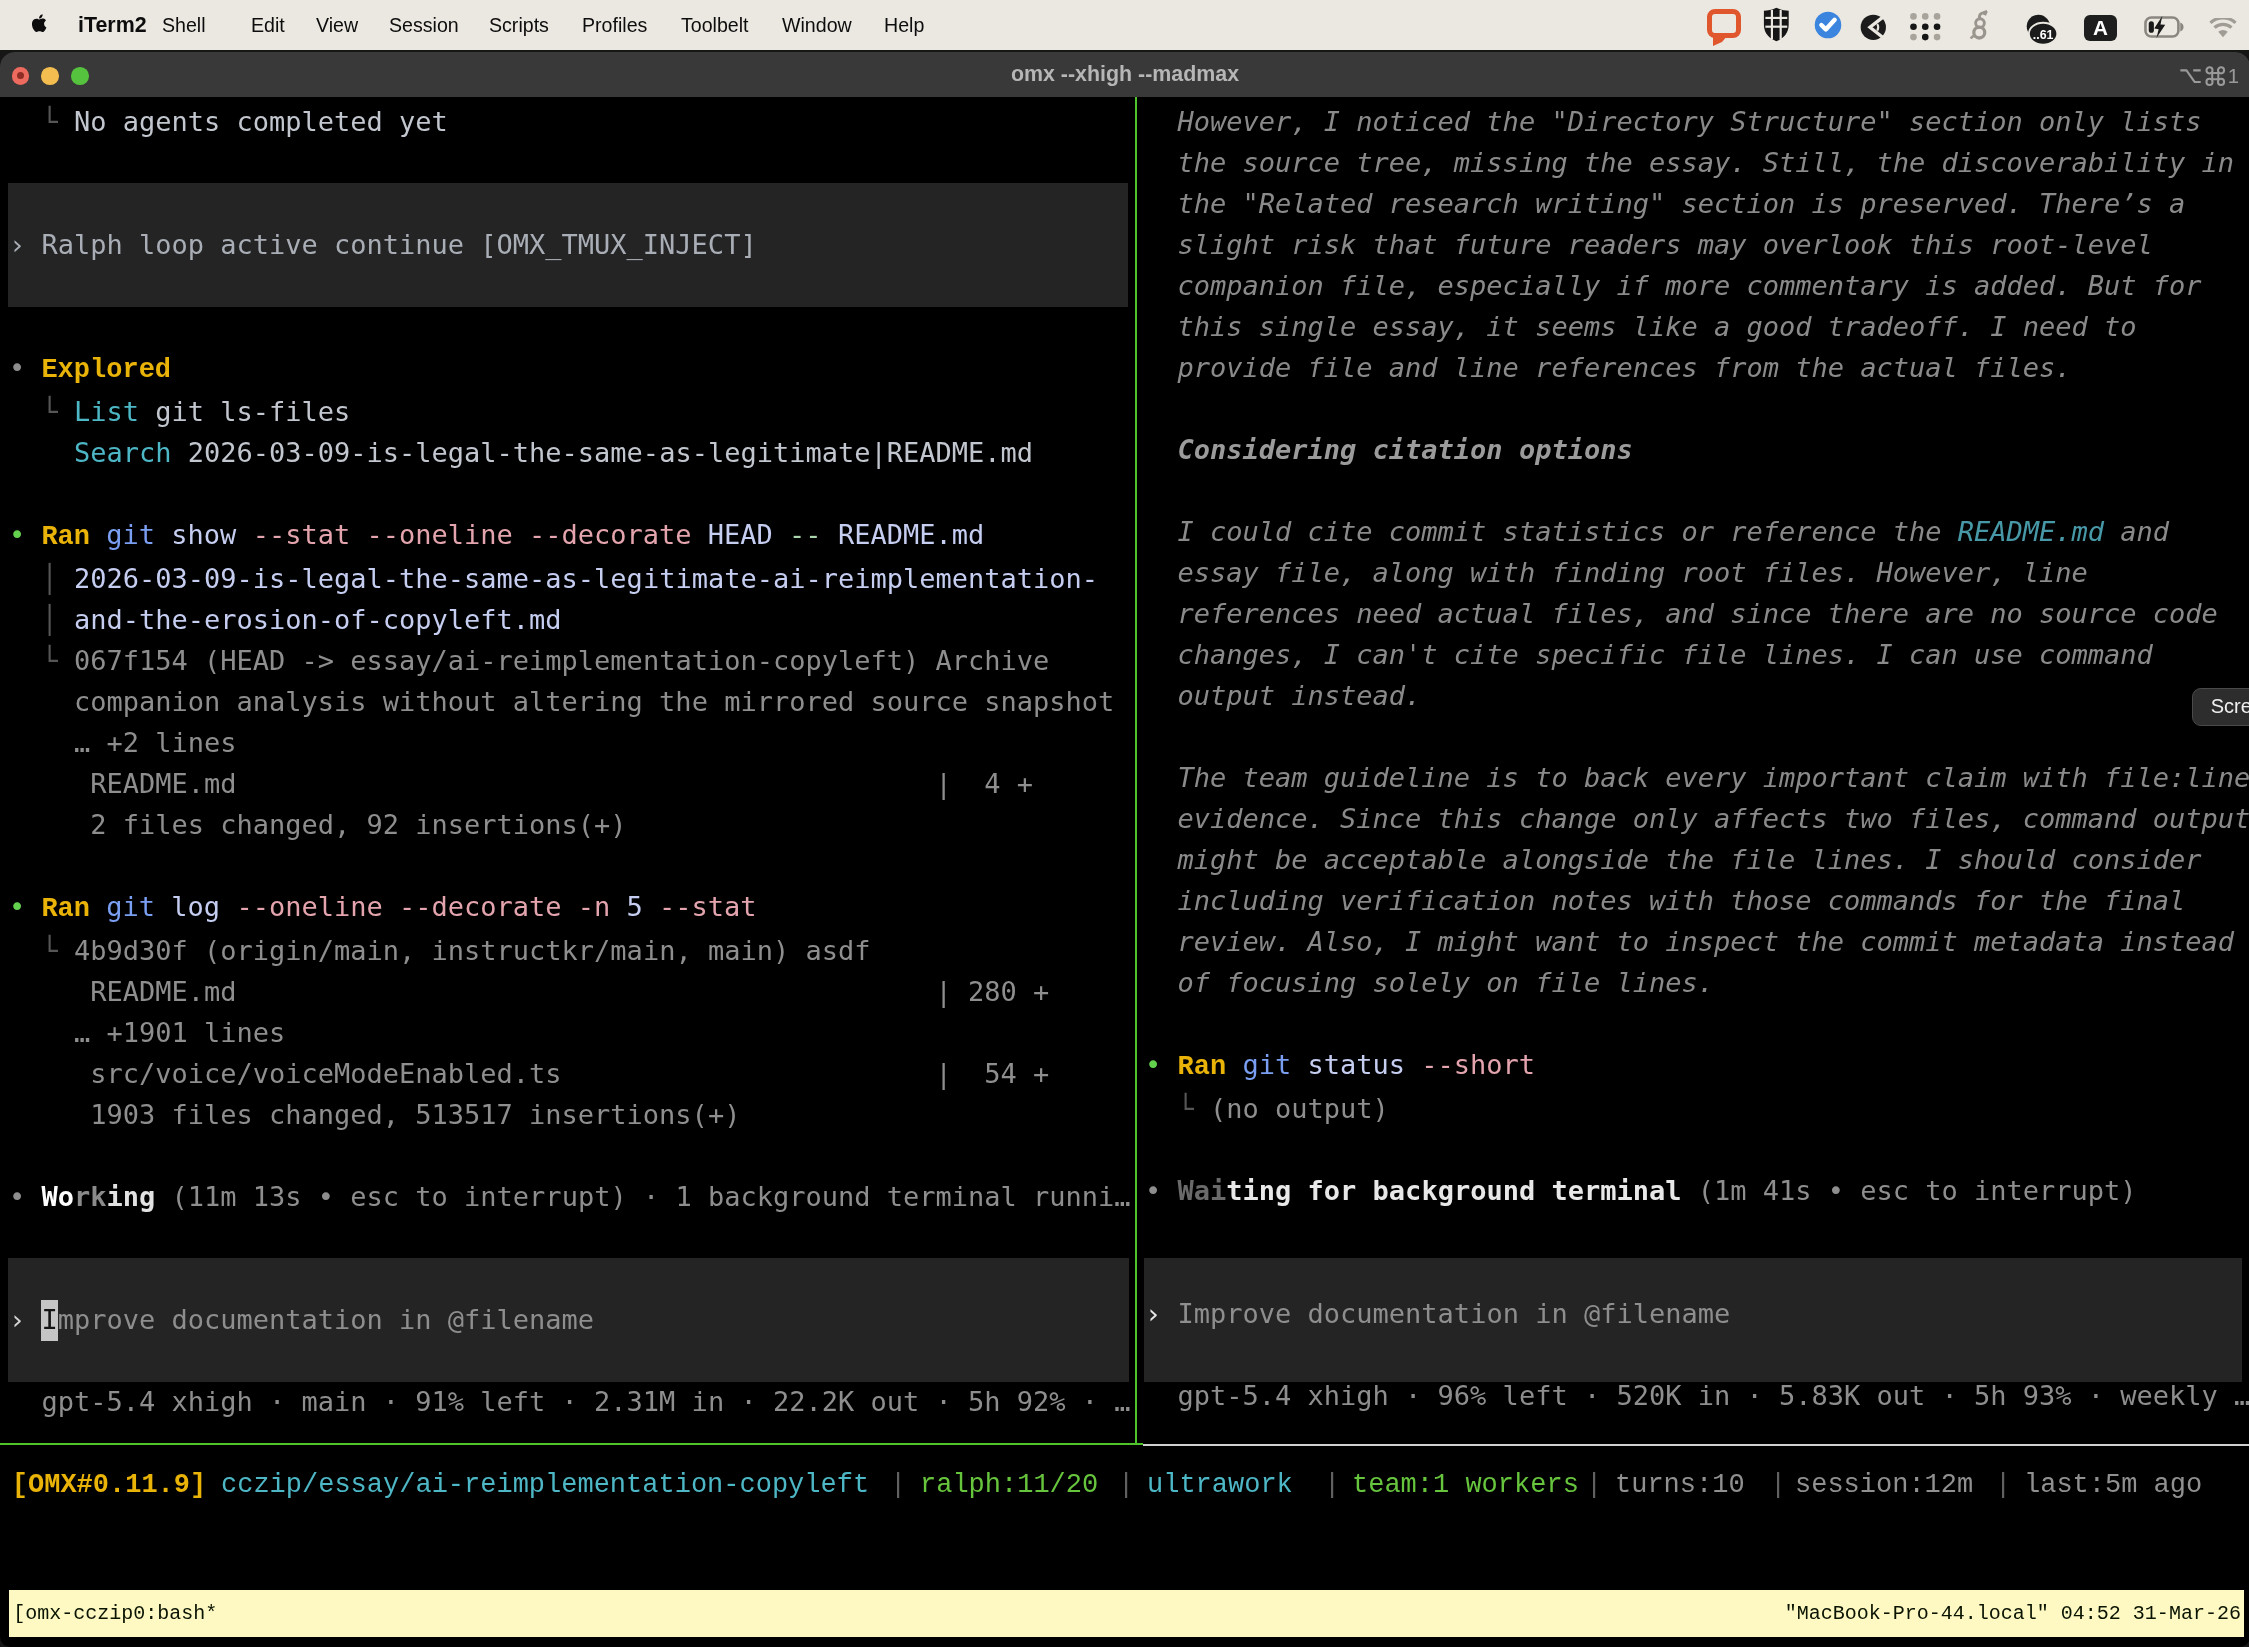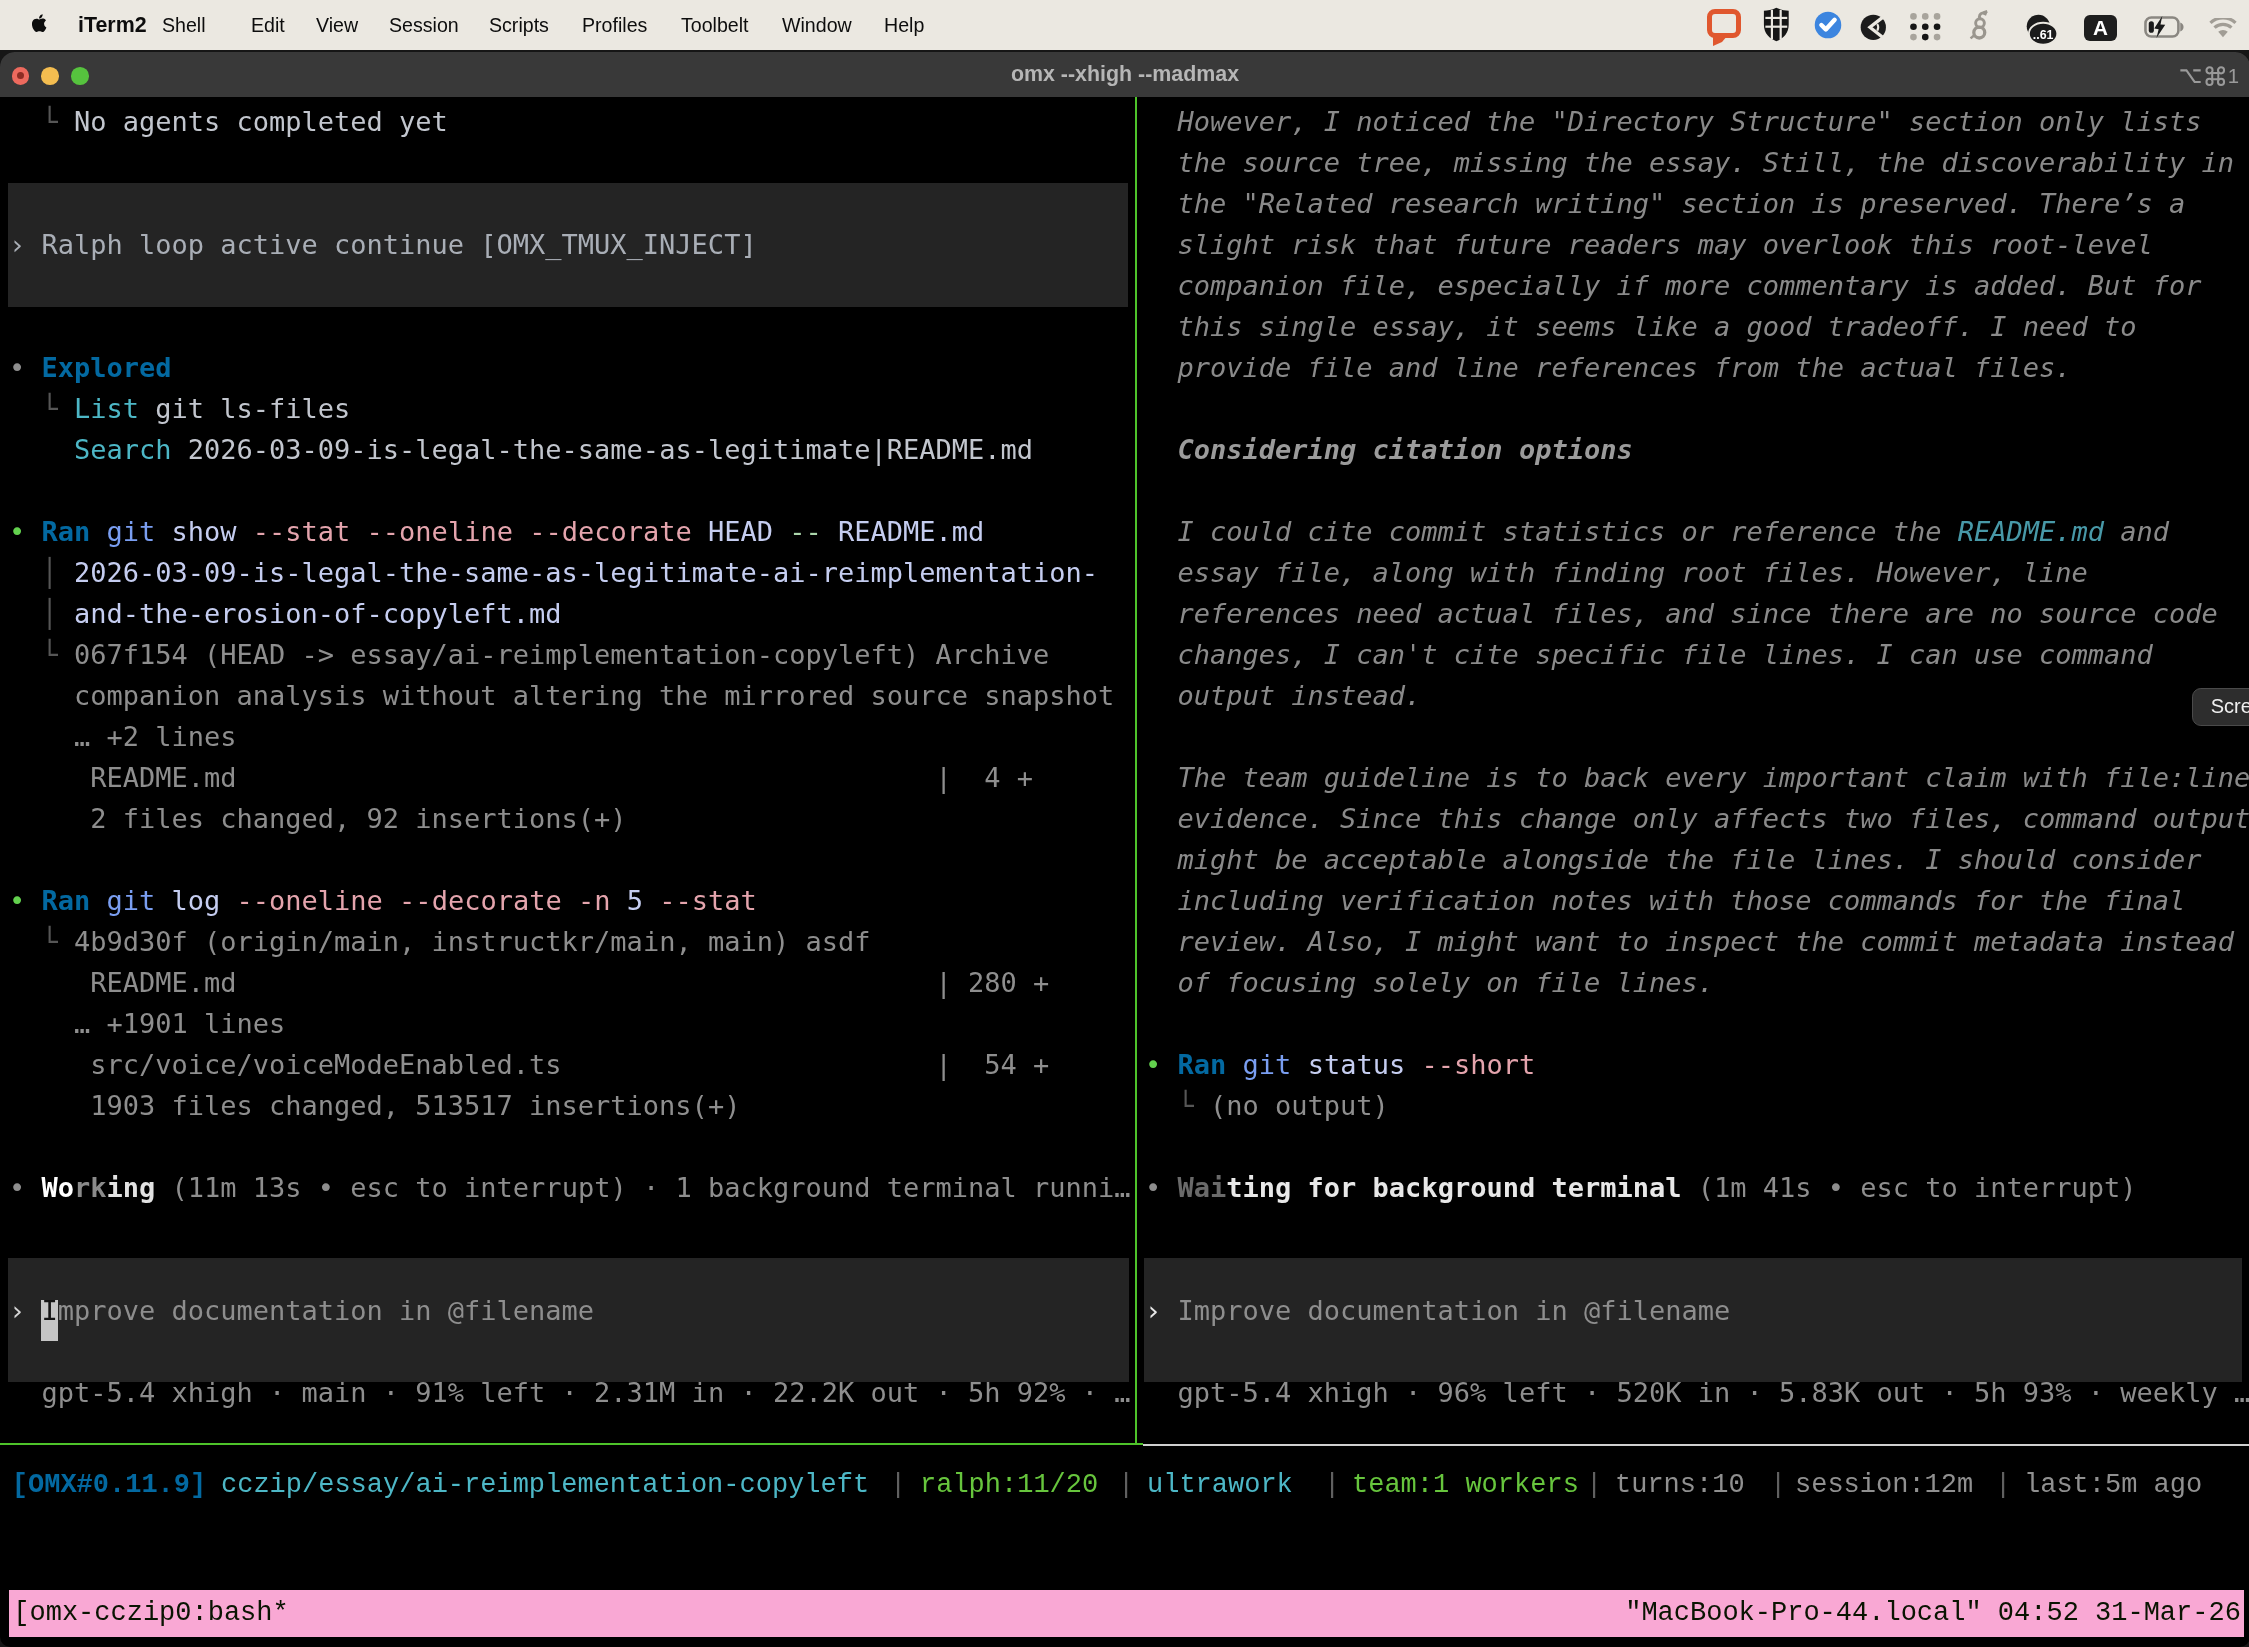--- a/index.html
+++ b/index.html
@@ -9,23 +9,23 @@
 #titlebar { position:absolute; left:0; top:0; width:100%; height:45px; background:#393939; }
 .tl { position:absolute; top:67px; width:17.7px; height:17.7px; border-radius:50%; }
 #title { position:absolute; left:0; top:52px; width:2250px; height:45px; line-height:45px; text-align:center; font-family:"Liberation Sans",sans-serif; font-weight:bold; font-size:21.4px; color:#b6b6b6; }
 pre.pane { position:absolute; top:49px; font-size:27px; line-height:41px; color:#8e8e8e; white-space:pre; }
 #lpane { left:8.9px; }
 #rpane { left:1145px; }
 .box { position:absolute; background:#242424; }
 #divider { position:absolute; left:1135px; top:45px; width:2.2px; height:1346px; background:#4ec32a; }
 #statusline { position:absolute; left:0; top:1413px; width:2250px; height:41px; font-size:27px; line-height:41px; white-space:pre; }
 #statusline span { position:absolute; top:0; }
-#tmuxbar { position:absolute; left:8.9px; top:1538px; width:2235px; height:47px; background:#f9a8d4; color:#0a1402; font-size:27px; line-height:47px; white-space:pre; padding-left:4.4px; }
+#tmuxbar { position:absolute; left:8.9px; top:1538px; width:2235px; height:47px; background:#fef9c3; color:#0a1402; font-size:20px; line-height:47px; white-space:pre; padding-left:4.4px; }
 #screbtn { position:absolute; left:2192px; top:636px; width:66px; height:38px; background:#2d2d2d; border:1.5px solid #4a4a4a; border-radius:8.9px; font-family:"Liberation Sans",sans-serif; font-size:20px; color:#f0f0f0; line-height:35px; padding-left:17.7px; }
-.w { color:#0369a1; font-weight:bold; }
+.w { color:#eab308; font-weight:bold;font-family:Liberation Mono, monospace; }
 .gitc { color:#7a9ef1; }
 .lav { color:#c5cdf0; }
 .pk { color:#e4a4ad; }
 .pgr { color:#abd6ab; }
 .cy { color:#4db7c6; }
 .gb { color:#63d14e; }
 .tg { color:#565656; }
 .dft { color:#c2c6ce; }
 .dim { color:#8e8e8e; }
 .boxt { color:#a9aeb6; }

